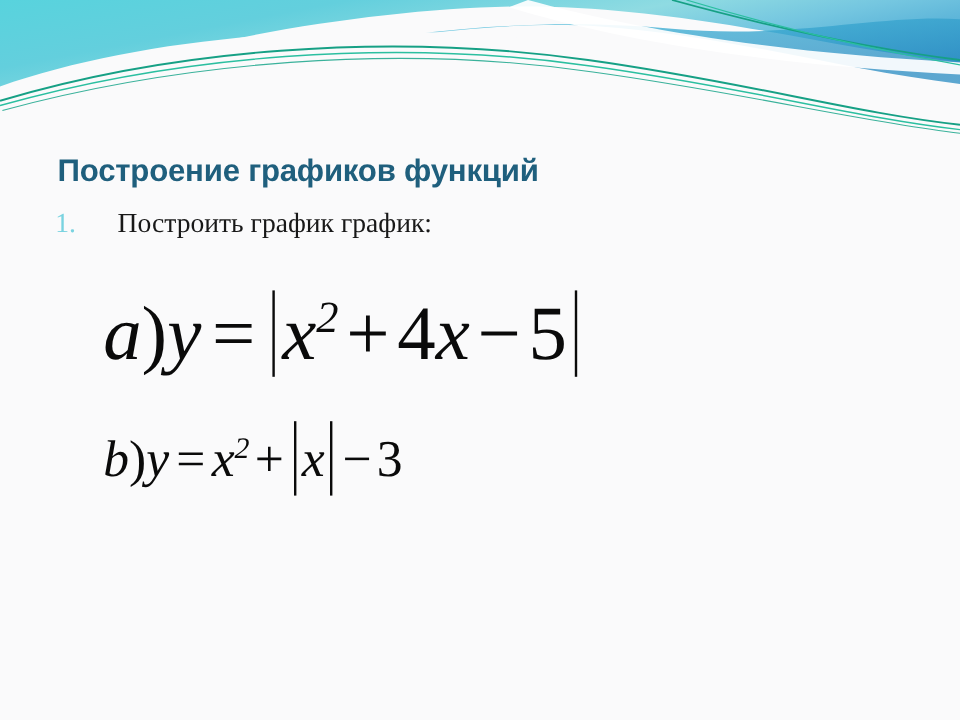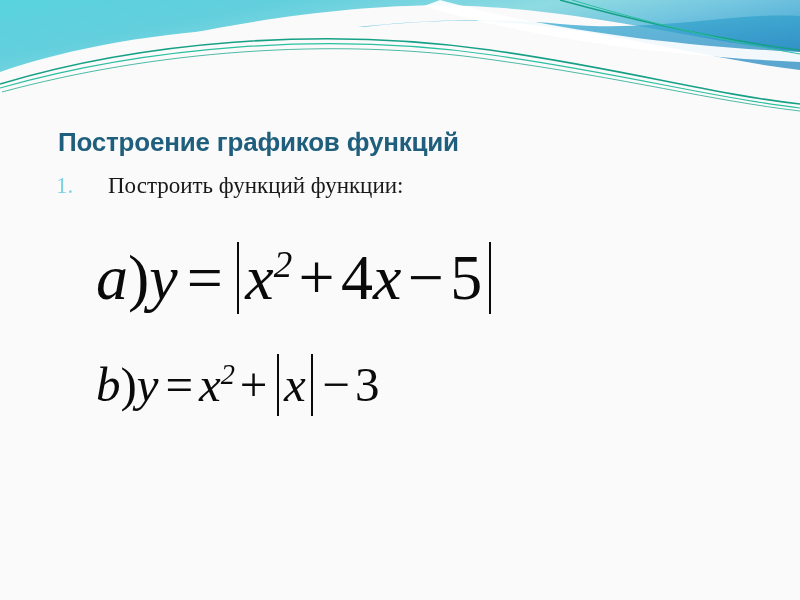--- a/index.html
+++ b/index.html
@@ -27,21 +27,21 @@
   #header-banner svg {
     display: block;
     width: 800px;
     height: 115px;
   }
 
   
   #slide-content {
     position: absolute;
     top: 115px;
-    left: 18px;
+    left: 8px;
     width: 732px;
   }
 
   #slide-title {
     margin: 0;
     padding: 12px 0 0 40px;
     font-family: "Liberation Sans", sans-serif;
     font-size: 26px;
     font-weight: bold;
     color: #1f5f7d;
@@ -81,21 +81,21 @@
     font-family: "Liberation Serif", serif;
     color: #0a0a0a;
     white-space: nowrap;
   }
   .formula-row.formula-a {
     padding: 0 0 0 78px;
     font-size: 64px;
   }
   .formula-row.formula-b {
     padding: 36px 0 0 78px;
-    font-size: 49px;
+    font-size: 43px;
   }
   .f-it {
     font-style: italic;
   }
   .f-rm {
     font-style: normal;
   }
   .f-sup {
     font-style: italic;
     font-size: 0.58em;
@@ -171,21 +171,21 @@
   </svg>
 </div>
 
 <div id="slide-content">
 
   <h1 id="slide-title">Построение графиков функций</h1>
 
   <ul id="bullet-list">
     <li class="bullet-row">
       <span class="bullet-marker">1.</span>
-      <span class="bullet-text">Построить функций функции:</span>
+      <span class="bullet-text">Построить график график:</span>
     </li>
   </ul>
 
   <div id="formula-block">
 
     <div class="formula-row formula-a">
       <span class="f-it">a</span><span class="f-rm">)</span><span class="f-it">y</span><span class="f-eq">=</span><span class="f-bar tall"></span><span class="f-it">x</span><span class="f-sup">2</span><span class="f-op">+</span><span class="f-rm">4</span><span class="f-it">x</span><span class="f-op">−</span><span class="f-rm">5</span><span class="f-bar tall"></span>
     </div>
 
     <div class="formula-row formula-b">

